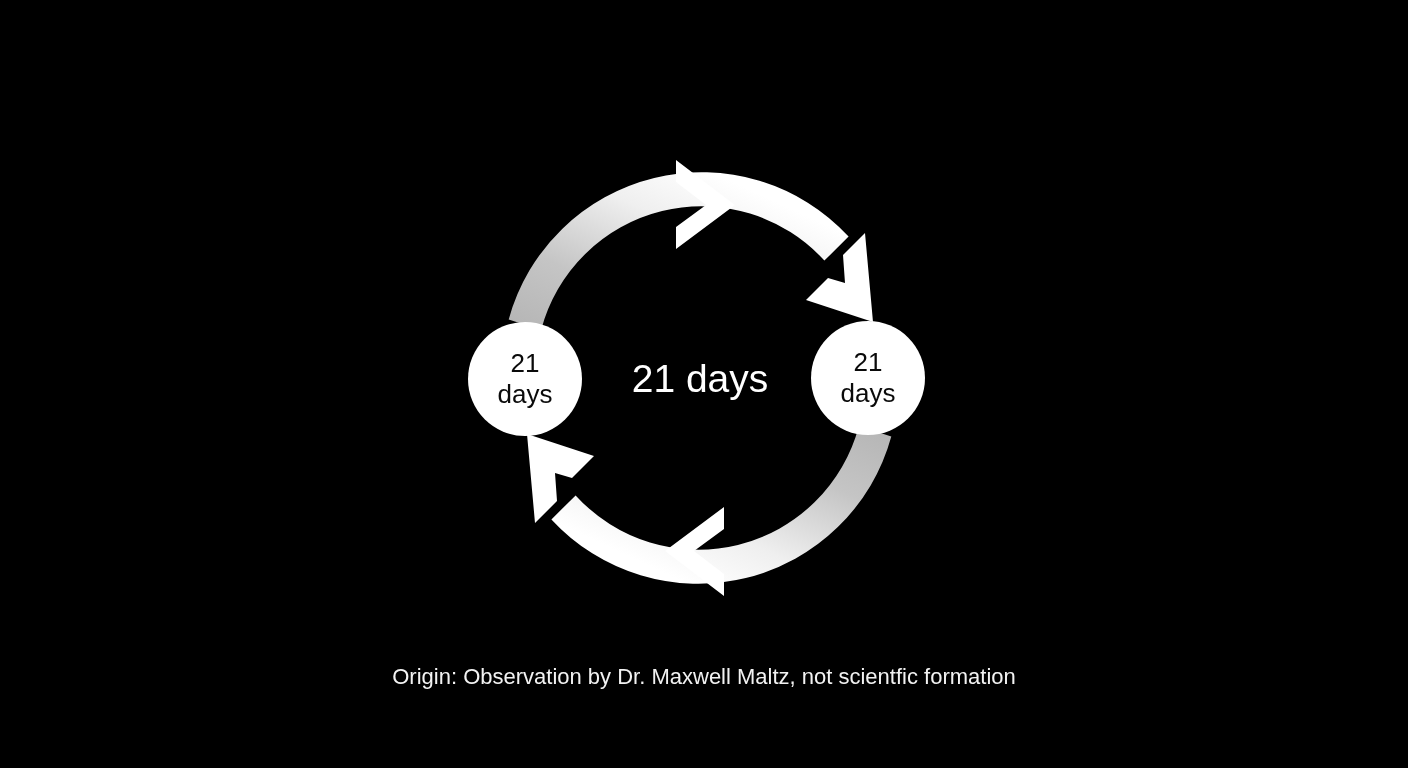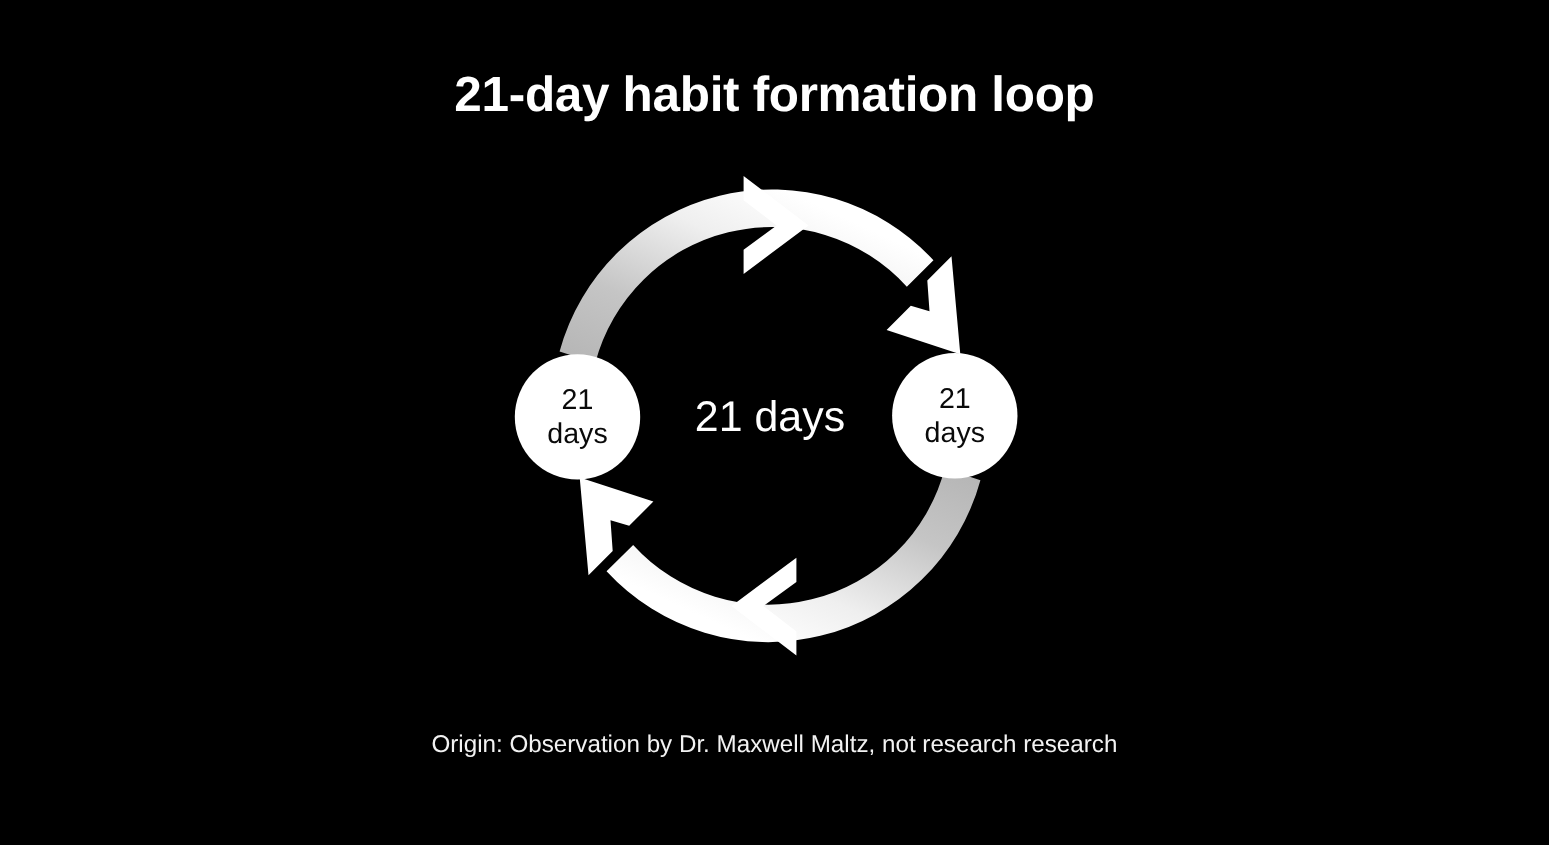--- a/index.html
+++ b/index.html
@@ -62,21 +62,20 @@
     font-family: "Liberation Sans", sans-serif;
     font-size: 39px;
     fill: #ffffff;
   }
 </style>
 </head>
 <body>
 
 <div id="slide">
 
-  <div id="title">21-day habit formation loop</div>
 
   <svg id="diagram" viewBox="0 0 1408 768" xmlns="http://www.w3.org/2000/svg">
 
     <defs>
 
       <linearGradient id="gradTop" x1="0" y1="1" x2="1" y2="0">
         <stop offset="0.00" stop-color="#b4b4b4"></stop>
         <stop offset="0.28" stop-color="#c5c5c5"></stop>
         <stop offset="0.58" stop-color="#efefef"></stop>
         <stop offset="0.80" stop-color="#ffffff"></stop>
@@ -151,15 +150,15 @@
     <g>
       <circle cx="868" cy="378" r="57" fill="#ffffff"></circle>
       <text class="node-text" x="868" y="371" text-anchor="middle">21</text>
       <text class="node-text" x="868" y="402" text-anchor="middle">days</text>
     </g>
 
     <text class="center-text" x="700" y="392" text-anchor="middle">21 days</text>
 
   </svg>
 
-  <div id="caption">Origin: Observation by Dr. Maxwell Maltz, not research research</div>
+  <div id="caption">Origin: Observation by Dr. Maxwell Maltz, not scientfic formation</div>
 
 </div>
 
 </body></html>

